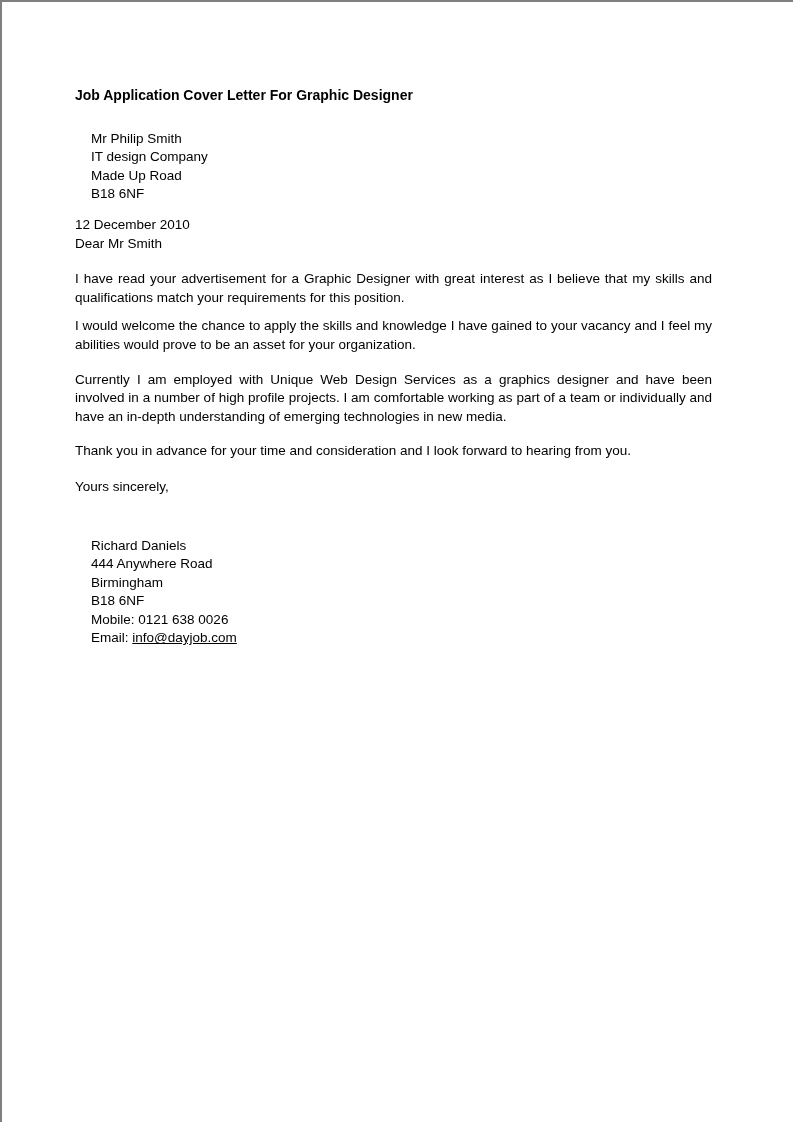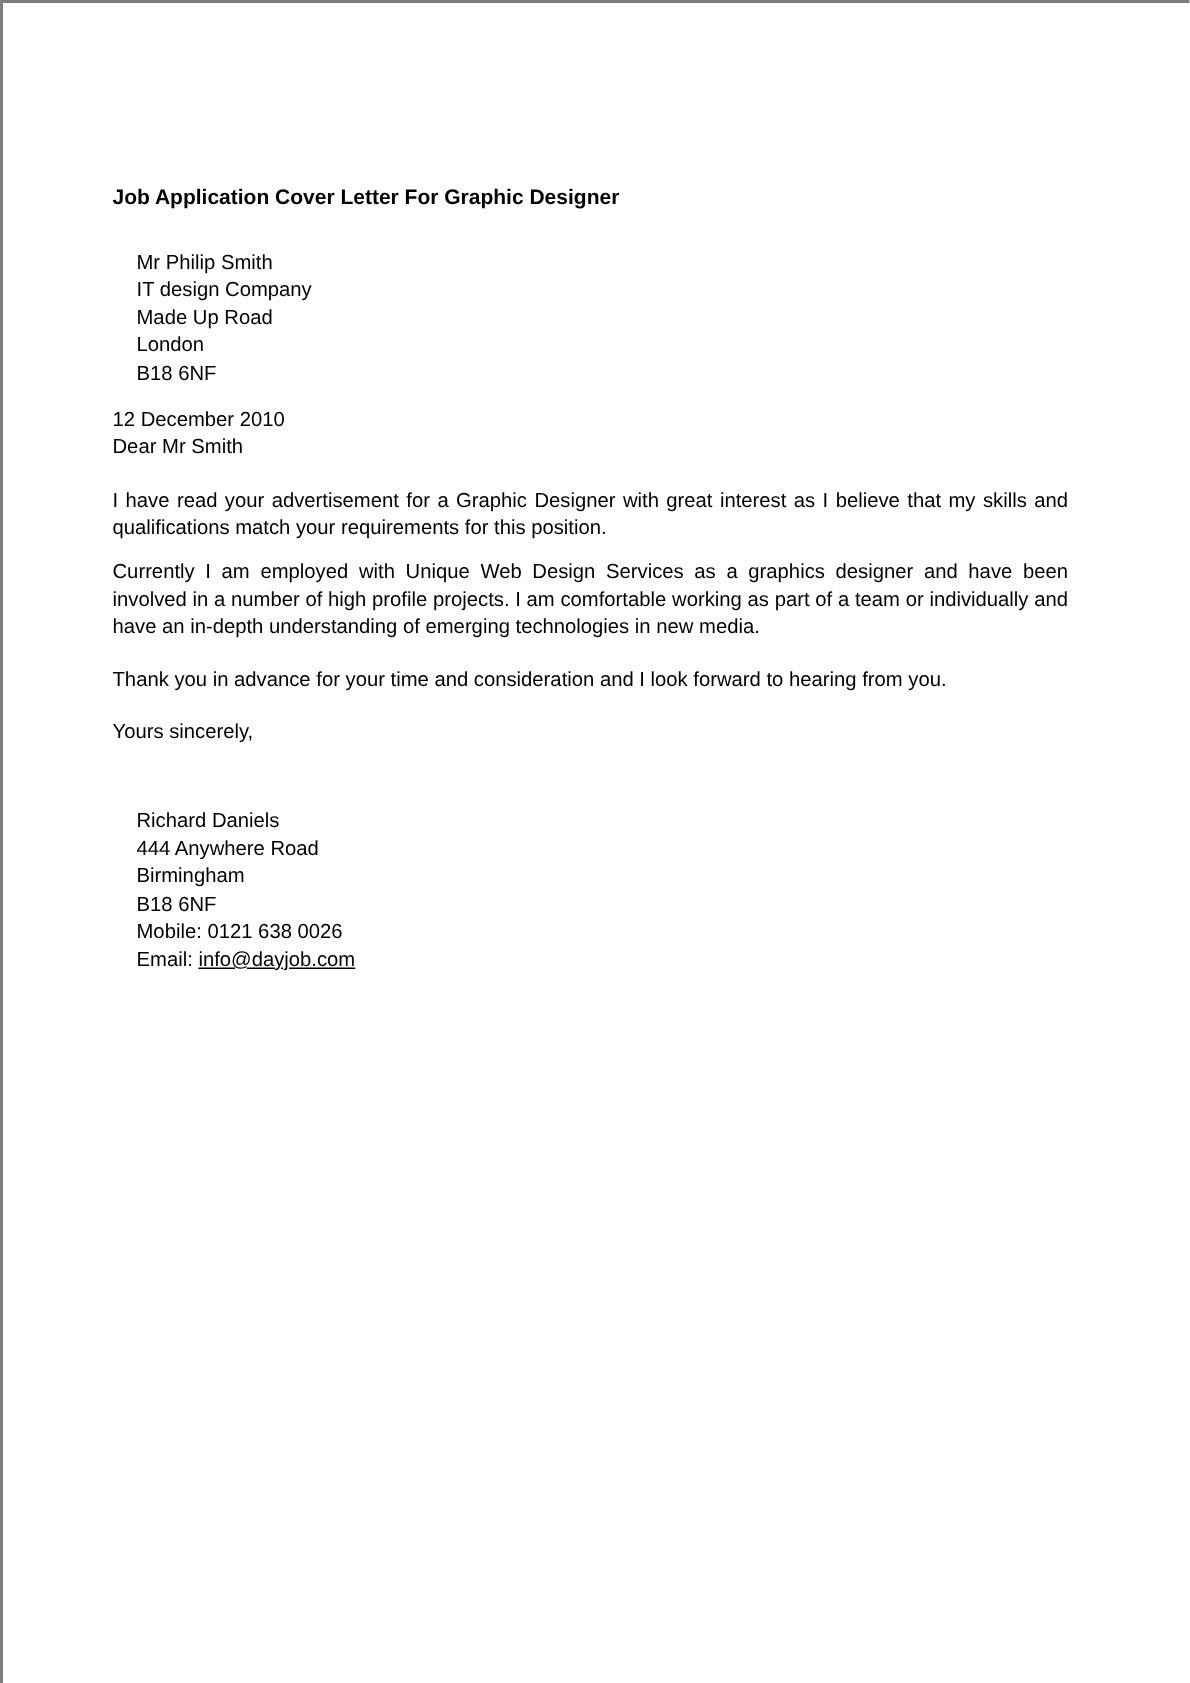--- a/index.html
+++ b/index.html
@@ -9,21 +9,21 @@
     height: 1122px;
     border-top: 2px solid #7f7f7f;
     border-left: 2px solid #7f7f7f;
     font-family: "Liberation Sans", "DejaVu Sans", sans-serif;
     font-size: 13.5px;
     line-height: 18.6px;
     color: #000000;
     overflow: hidden;
   }
   .page {
-    padding: 120px 81px 0 73px;
+    padding: 84px 81px 0 73px;
   }
   .title {
     font-size: 14px;
     font-weight: bold;
     line-height: 18.6px;
     margin-bottom: 25px;
   }
   .line { display: block; margin-left: 16px; }
   .block { }
   .para { text-align: justify; }
@@ -43,30 +43,30 @@
 <body>
 
 <div class="page">
 
   <div class="title">Job Application Cover Letter For Graphic Designer</div>
 
   <div class="block mb-12">
     <span class="line">Mr Philip Smith</span>
     <span class="line">IT design Company</span>
     <span class="line">Made Up Road</span>
-    <span class="line">London</span>
     <span class="line">B18 6NF</span>
   </div>
 
   <div class="block mb-18">12 December 2010</div>
 
   <div class="block mb-17">Dear Mr Smith</div>
 
   <p class="para mb-10">I have read your advertisement for a Graphic Designer with great interest as I believe that my skills and qualifications match your requirements for this position.</p>
 
+  <p class="para mb-16">I would welcome the chance to apply the skills and knowledge I have gained to your vacancy and I feel my abilities would prove to be an asset for your organization.</p>
 
   <p class="para mb-16">Currently I am employed with Unique Web Design Services as a graphics designer and have been involved in a number of high profile projects. I am comfortable working as part of a team or individually and have an in-depth understanding of emerging technologies in new media.</p>
 
 
   <p class="para mb-17">Thank you in advance for your time and consideration and I look forward to hearing from you.</p>
 
   <div class="block mb-26">Yours sincerely,</div>
 
   <div class="block">
     <span class="line">Richard Daniels</span>

